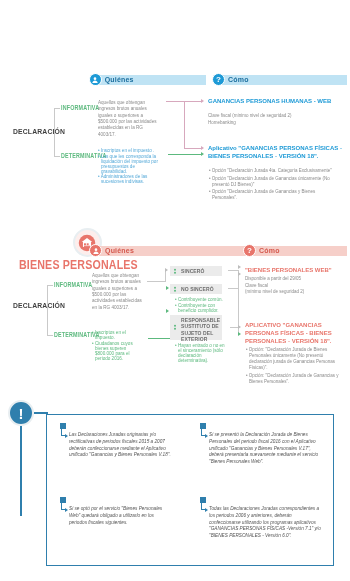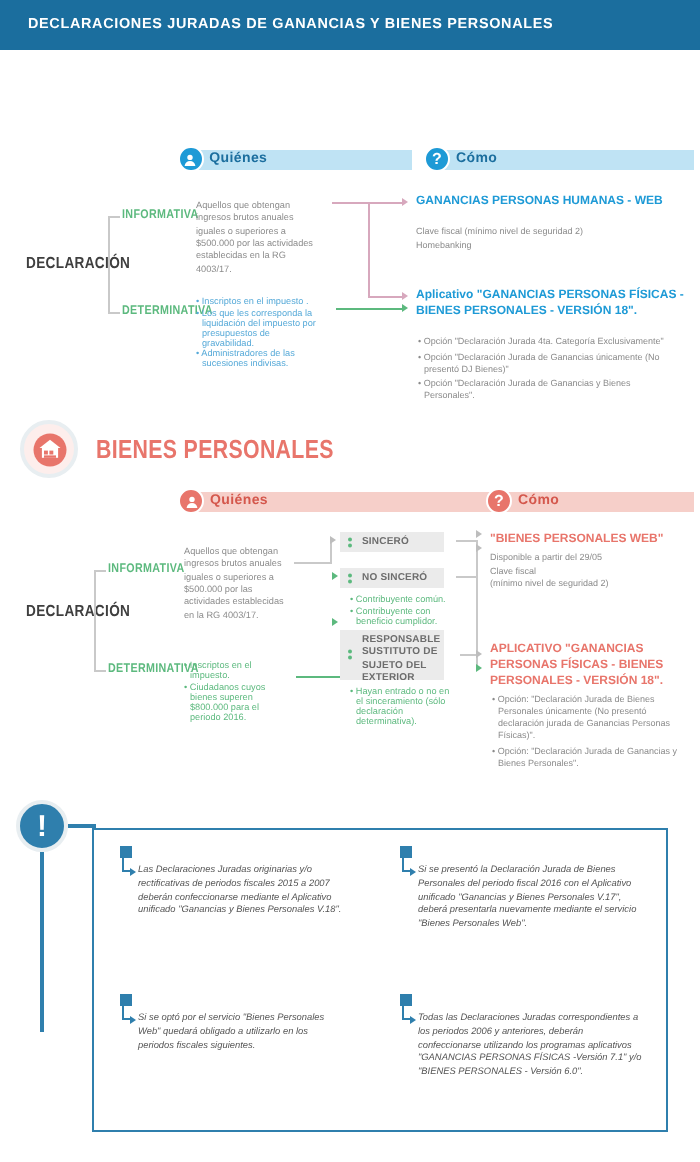--- a/index.html
+++ b/index.html
@@ -121,23 +121,20 @@
     font-size:15px; font-weight:bold; border:2px solid #e8eef1;
   }
   .excl-stem { position:absolute; left:20px; top:426px; width:1.5px; height:90px; background:#2f7fad; }
   .excl-arm { position:absolute; left:34px; top:412px; width:14px; height:1.5px; background:#2f7fad; }
 </style>
 </head>
 <body>
 
 <div class="page">
 
-  <div class="topbar">
-    <div class="topbar-title">DECLARACIONES JURADAS DE GANANCIAS Y BIENES PERSONALES</div>
-  </div>
 
 
   <div class="colhead" style="left:89px; top:73px; width:117px;">
     <div class="bubble g-bubble">
       <svg width="8" height="8" viewBox="0 0 16 16">
           <circle cx="8" cy="5.4" r="2.7" fill="#fff"></circle>
           <path d="M2.6 14c.5-3.3 2.7-5 5.4-5s4.9 1.7 5.4 5z" fill="#fff"></path>
         </svg>
     </div>
     <div class="bar g-bar" style="width:112px;">Quiénes</div>
@@ -179,21 +176,21 @@
   <div class="tx how-title g-how" style="left:208px; top:145px; width:134px;">
     <span>Aplicativo</span>
     <span>"GANANCIAS PERSONAS FÍSICAS - BIENES PERSONALES - VERSIÓN 18".</span>
   </div>
   <div class="tx how-opt" style="left:209px; top:168px; width:130px;">
     <p>Opción "Declaración Jurada 4ta. Categoría Exclusivamente"</p>
     <p>Opción "Declaración Jurada de Ganancias únicamente (No presentó DJ Bienes)"</p>
     <p>Opción "Declaración Jurada de Ganancias y Bienes Personales".</p>
   </div>
 
-  <div class="sec-head" style="left:10px; top:210px;">
+  <div class="sec-head" style="left:10px; top:228px;flex-direction:column;">
     <div class="sec-badge" style="background:#fdeeec;">
       <svg width="18" height="18" viewBox="0 0 24 24">
         <circle cx="12" cy="12" r="11" fill="#e8756b"></circle>
         <path d="M12 5.2 L19 10.6 H5 Z" fill="#fff"></path>
         <rect x="6.6" y="10.6" width="10.8" height="6.6" fill="#fff"></rect>
         <rect x="8" y="12.4" width="2.6" height="2.6" fill="#e8756b"></rect>
         <rect x="11.6" y="12.4" width="2.6" height="2.6" fill="#e8756b"></rect>
         <rect x="8" y="15.6" width="8" height="1.6" fill="#e8756b"></rect>
       </svg>
     </div>

